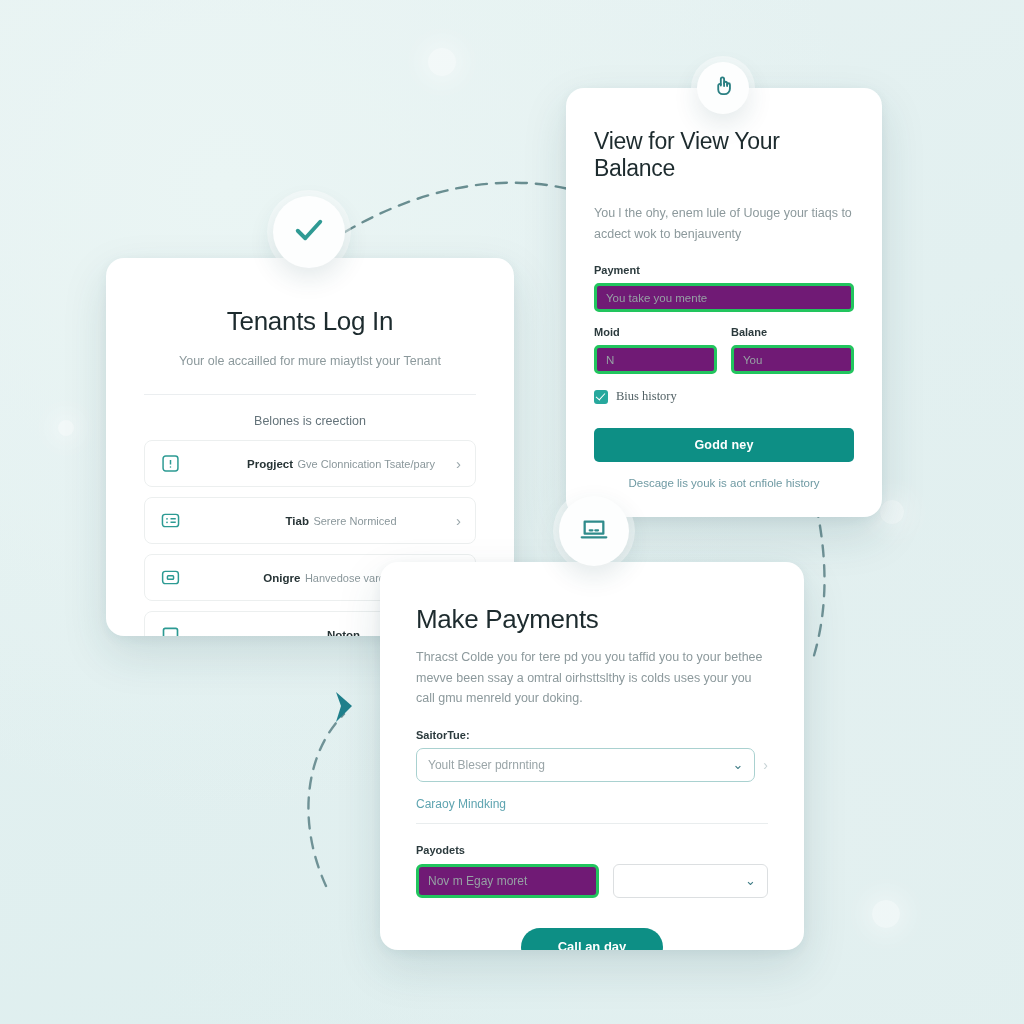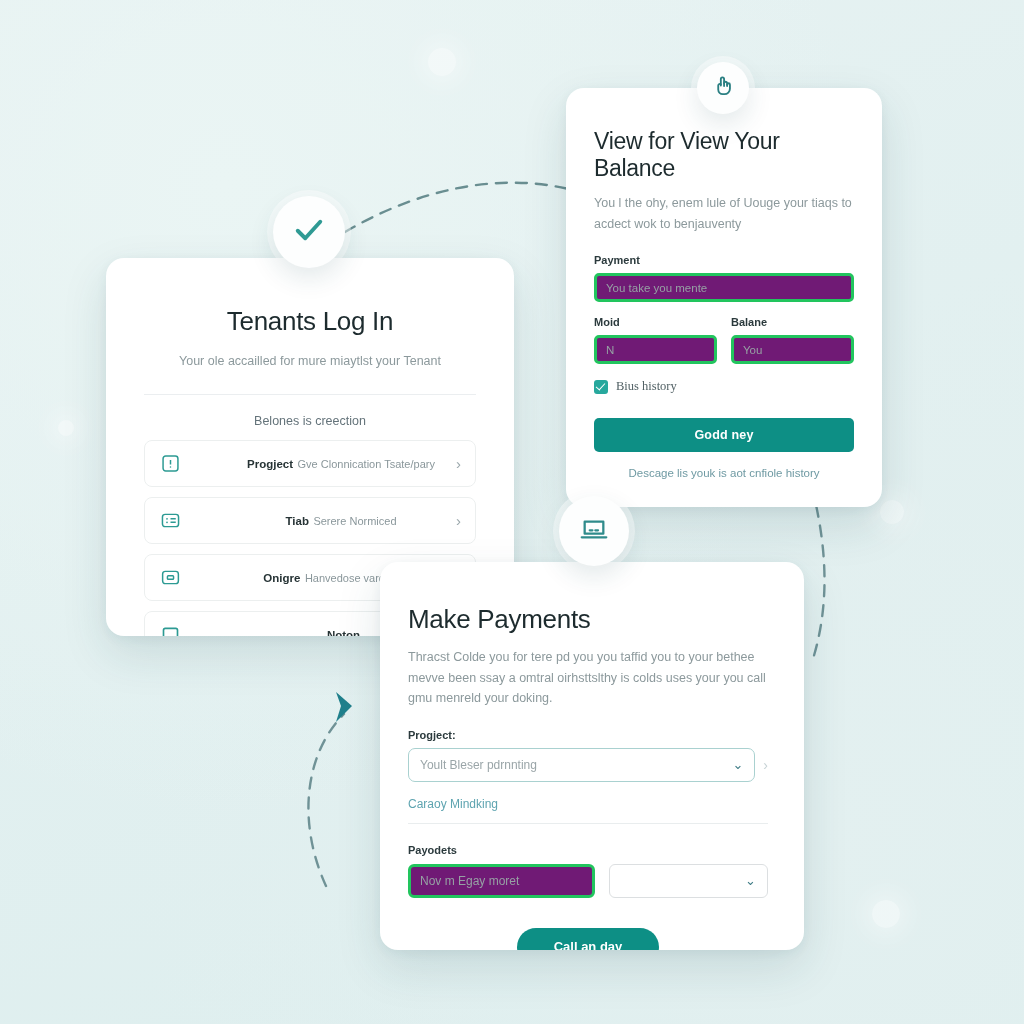--- a/index.html
+++ b/index.html
@@ -47,21 +47,21 @@
   }
   .card-sub {
     font-size: 12.5px;
     line-height: 1.65;
     color: #8c999c;
   }
 
   
   #card-balance { left: 566px; top: 88px; width: 316px; }
   #card-balance .card-inner { padding: 40px 28px 28px 28px; }
-  #card-balance .card-title { font-size: 23px; margin-bottom: 11px; }
+  #card-balance .card-title { font-size: 23px; margin-bottom: 21px; }
 
   .field-label {
     font-size: 11px;
     font-weight: bold;
     color: #2b3a3d;
     margin: 20px 0 7px 0;
     display: block;
   }
   .text-input {
     width: 100%;
@@ -155,21 +155,21 @@
   .li-text { flex: 1 1 auto; min-width: 0; padding-left: 44px; }
   .li-title {
     font-size: 11.5px; font-weight: bold; color: #263335;
     margin-bottom: 2px;
   }
   .li-desc { font-size: 11px; color: #8a979b; }
   .li-chev { flex: 0 0 auto; color: #9aa7ab; font-size: 15px; line-height: 1; }
 
   
   #card-payments { left: 380px; top: 562px; width: 424px; height: 388px; }
-  #card-payments .card-inner { padding: 42px 36px 30px 28px; }
+  #card-payments .card-inner { padding: 42px 36px 30px 36px; }
   #card-payments .card-title { font-size: 26px; margin-bottom: 12px; }
 
   .select-wrap { position: relative; display: flex; align-items: center; gap: 8px; }
   .select-box {
     flex: 1 1 auto;
     height: 34px;
     border: 1px solid #a9d1d0;
     border-radius: 7px;
     background: #fff;
     display: flex; align-items: center;
@@ -343,21 +343,21 @@
       <button class="btn-primary">Godd ney</button>
       <a class="link-center" href="#">Descage lis youk is aot cnfiole history</a>
     </div>
   </div>
 
   <div class="card" id="card-payments">
     <div class="card-inner">
       <div class="card-title">Make Payments</div>
       <div class="card-sub">Thracst Colde you for tere pd you you taffid you to your bethee mevve been ssay a omtral oirhsttslthy is colds uses your you call gmu menreld your doking.</div>
 
-      <label class="field-label">Progject:</label>
+      <label class="field-label">SaitorTue:</label>
       <div class="select-wrap">
         <div class="select-box">
           <span>Yoult Bleser pdrnnting</span>
           <span class="chev">⌄</span>
         </div>
         <span class="select-side-chev">›</span>
       </div>
 
       <a class="link-inline" href="#">Caraoy Mindking</a>
       <div class="rule"></div>

